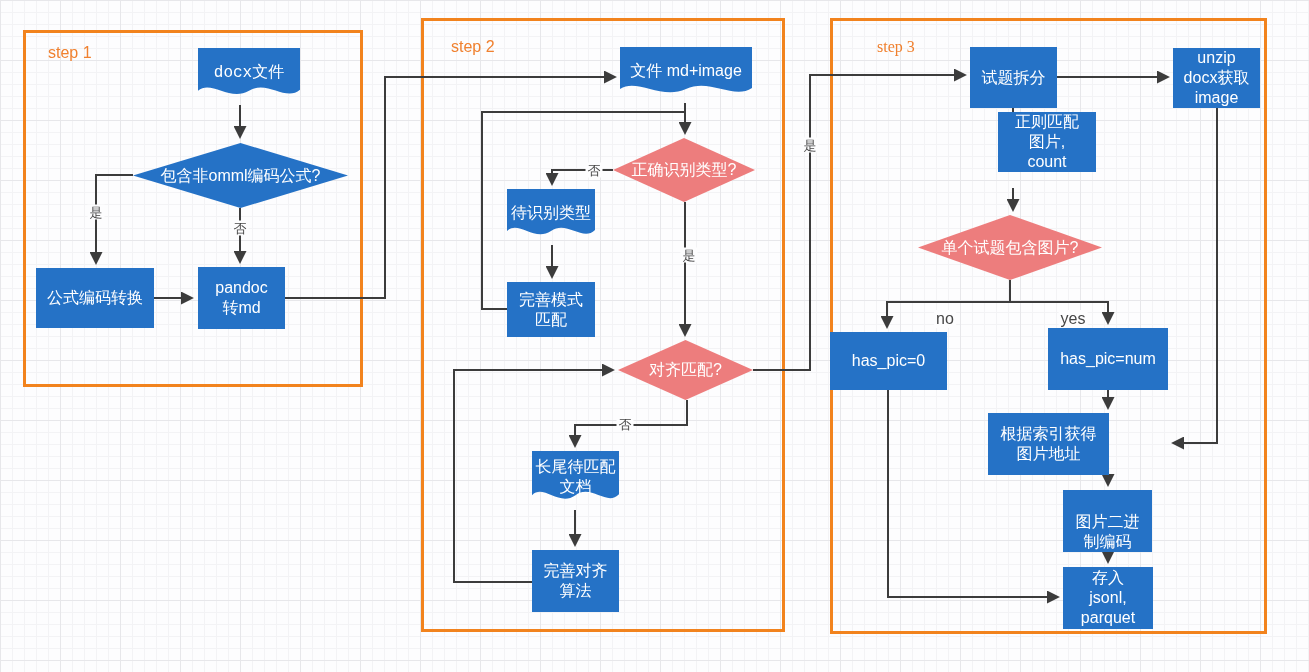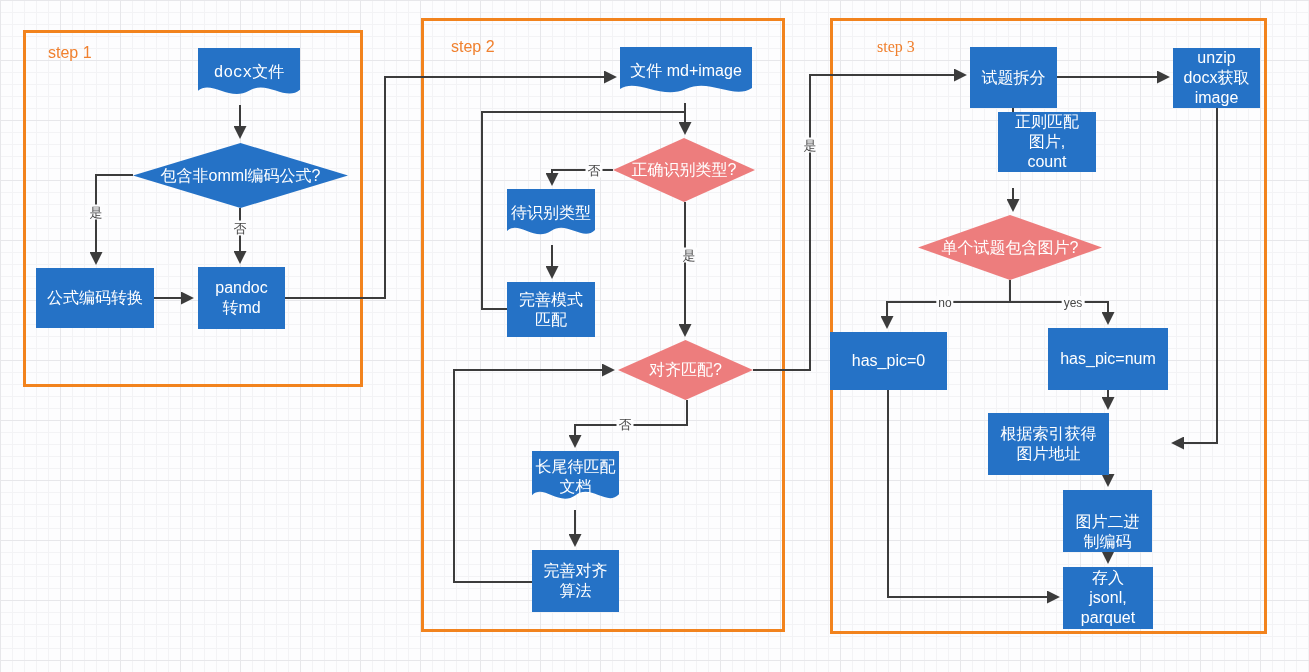--- a/index.html
+++ b/index.html
@@ -35,21 +35,21 @@
   .diamond.red{background:var(--c-diamond_red,#ED7D7D);}
   .doc{background:transparent;}
   .doc .doc-shape{position:absolute;left:0;top:0;width:100%;height:100%;}
   .doc .doc-shape path{fill:var(--c-node_blue,#2572C6);}
   .doc .label{margin-bottom:8px;}
   .elabel{
     position:absolute;transform:translate(-50%,-50%);
     font-size:13px;color:#474747;line-height:1;
     background:#fdfdfe;padding:1px 2px;z-index:3;white-space:nowrap;
   }
-  .elabel.en{font-size:12px;}
+  .elabel.en{font-size:16px;margin-top:16px;}
 </style>
 </head>
 <body>
 
 <div class="canvas">
 
   <div class="frame" style="left:23px;top:30px;width:340px;height:357px;">
     <div class="step-label" style="left:22px;top:12px;">step 1</div>
   </div>
   <div class="frame" style="left:421px;top:18px;width:364px;height:614px;">

